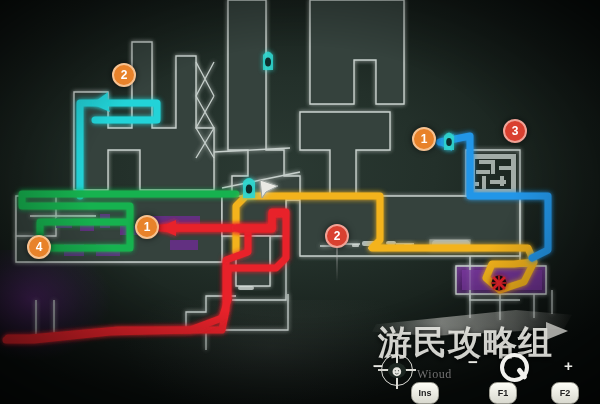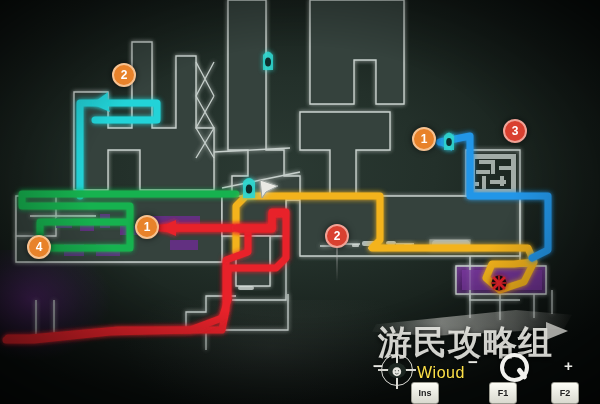--- a/index.html
+++ b/index.html
@@ -26,36 +26,36 @@
        border-radius:50%;color:#fff;font-weight:bold;
        font-family:"Liberation Sans",sans-serif;
        box-shadow:0 0 6px rgba(0,0,0,.6);}
   .pin .num{line-height:1;pointer-events:none;}
   .pin.orange{background:#e8822a;border:2px solid #f6c291;}
   .pin.red{background:#d94030;border:2px solid #f0a296;}
   .pin-stem{position:absolute;width:1px;background:linear-gradient(#b9b9b9,rgba(185,185,185,0));transform:translateX(-50%);}
 
   
   #hud{position:absolute;left:0;bottom:0;width:600px;height:62px;}
-  .keycap{position:absolute;width:26px;height:20px;border-radius:3px;
+  .keycap{position:absolute;width:26px;height:20px;border-radius:8px;
       background:linear-gradient(#fdfdf6,#d9d9cf);border:1px solid #9a9a90;
       display:flex;align-items:center;justify-content:center;
       font-size:9px;font-weight:bold;color:#222;
       font-family:"Liberation Sans",sans-serif;box-shadow:0 1px 2px rgba(0,0,0,.6);}
   .hud-sign{position:absolute;color:#e9e9e4;font-size:17px;font-weight:bold;
       font-family:"Liberation Sans",sans-serif;text-shadow:0 0 4px rgba(0,0,0,.8);}
   #avatar-ring{position:absolute;left:381px;bottom:18px;width:30px;height:30px;border-radius:50%;
       border:1.5px solid #dcdcd6;display:flex;align-items:center;justify-content:center;}
   #avatar-ring::before,#avatar-ring::after{content:"";position:absolute;background:#dcdcd6;}
   #avatar-ring::before{width:38px;height:1.5px;left:-4px;top:14px;}
   #avatar-ring::after{height:38px;width:1.5px;top:-4px;left:14px;}
   #avatar-glyph{font-size:15px;color:#e6e6e0;line-height:1;position:relative;z-index:2;
       background:#1d2722;border-radius:50%;padding:0 1px;}
-  #wioud{position:absolute;left:417px;bottom:22px;color:#fde047;font-size:16px;
-      font-family:Liberation Sans, sans-serif;letter-spacing:.5px;
+  #wioud{position:absolute;left:417px;bottom:22px;color:#737373;font-size:12px;
+      font-family:Liberation Serif, serif;letter-spacing:.5px;
       text-shadow:0 1px 3px rgba(0,0,0,.85);}
   #magnifier{position:absolute;left:500px;bottom:21px;width:30px;height:30px;}
   #magnifier .glass{position:absolute;width:21px;height:21px;border-radius:50%;
       border:4px solid #f2f2ee;left:0;top:0;box-shadow:0 0 5px rgba(0,0,0,.6);}
   #magnifier .handle{position:absolute;width:5px;height:13px;background:#f2f2ee;border-radius:3px;
       left:16px;top:17px;transform:rotate(-38deg);transform-origin:top left;}
 
   
   #watermark{position:absolute;left:378px;bottom:36px;width:205px;height:52px;
       pointer-events:none;}

